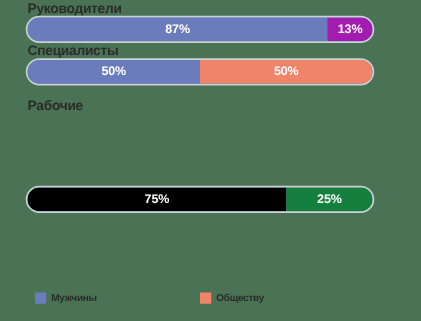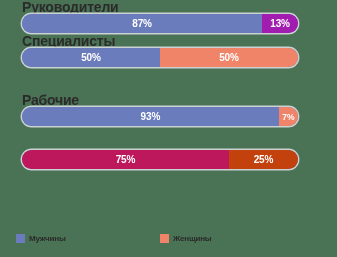--- a/index.html
+++ b/index.html
@@ -19,21 +19,21 @@
     left: 0; top: 0;
     width: 337px;
     height: 257px;
   }
   .bar-group {
     position: absolute;
     left: 22px;
     width: 278px;
   }
   .bar-label {
-    font-size: 14px;
+    font-size: 11px;
     font-weight: bold;
     color: #2b2b2b;
     letter-spacing: -0.2px;
     line-height: 10px;
     margin-bottom: 2px;
     white-space: nowrap;
   }
   .bar-track {
     position: relative;
     height: 19px;
@@ -82,21 +82,21 @@
   }
   .legend-swatch.male { background: #6b7cbd; }
   .legend-swatch.female { background: #ef8468; }
   .legend-text {
     font-size: 8px;
     font-weight: bold;
     color: #2b2b2b;
     letter-spacing: -0.2px;
     white-space: nowrap;
   }
-  #legend-male { left: 16px; }
+  #legend-male { left: 28px; }
   #legend-female { left: 160px; }
 </style>
 </head>
 <body style="background: rgb(74, 114, 84);">
 
 <div id="chart-root">
 
   <div class="bar-group" id="group-0" style="top:2px;">
     <div class="bar-label">Руководители</div>
     <div class="bar-track">
@@ -114,47 +114,39 @@
     <div class="bar-track">
       <div class="seg seg-male" id="seg-m-1" style="width: 50%; background: rgb(107, 124, 189);">
         <span class="seg-text">50%</span>
       </div>
       <div class="seg seg-female" id="seg-f-1" style="width: 50%; background: rgb(239, 132, 104);">
         <span class="seg-text">50%</span>
       </div>
     </div>
   </div>
 
-  <div class="bar-group" id="group-2" style="top:95px;">
+  <div class="bar-group" id="group-2" style="top:80px;">
     <div class="bar-label">Рабочие</div>
-    <div class="bar-track">
-      <div class="seg seg-male" id="seg-m-2" style="width: 93%; background: rgb(107, 124, 189);">
-        <span class="seg-text">93%</span>
-      </div>
-      <div class="seg seg-female" id="seg-f-2" style="width: 7%; background: rgb(239, 132, 104);">
-        <span class="seg-text small">7%</span>
-      </div>
-    </div>
   </div>
 
   <div class="bar-group" id="group-3" style="top:150px;">
     <div class="bar-track">
-      <div class="seg seg-male" id="seg-m-3" style="width: 75%; background: #be185d;">
+      <div class="seg seg-male" id="seg-m-3" style="width: 75%; background: #000000;">
         <span class="seg-text">75%</span>
       </div>
-      <div class="seg seg-female" id="seg-f-3" style="width: 25%; background: #c2410c;">
+      <div class="seg seg-female" id="seg-f-3" style="width: 25%; background: #15803d;">
         <span class="seg-text">25%</span>
       </div>
     </div>
   </div>
 
   <div id="legend">
     <div class="legend-item" id="legend-male">
       <span class="legend-swatch male" style="background: rgb(107, 124, 189);"></span>
       <span class="legend-text">Мужчины</span>
     </div>
     <div class="legend-item" id="legend-female">
       <span class="legend-swatch female" style="background: rgb(239, 132, 104);"></span>
-      <span class="legend-text">Женщины</span>
+      <span class="legend-text">Обществу</span>
     </div>
   </div>
 
 </div>
 
 </body></html>

